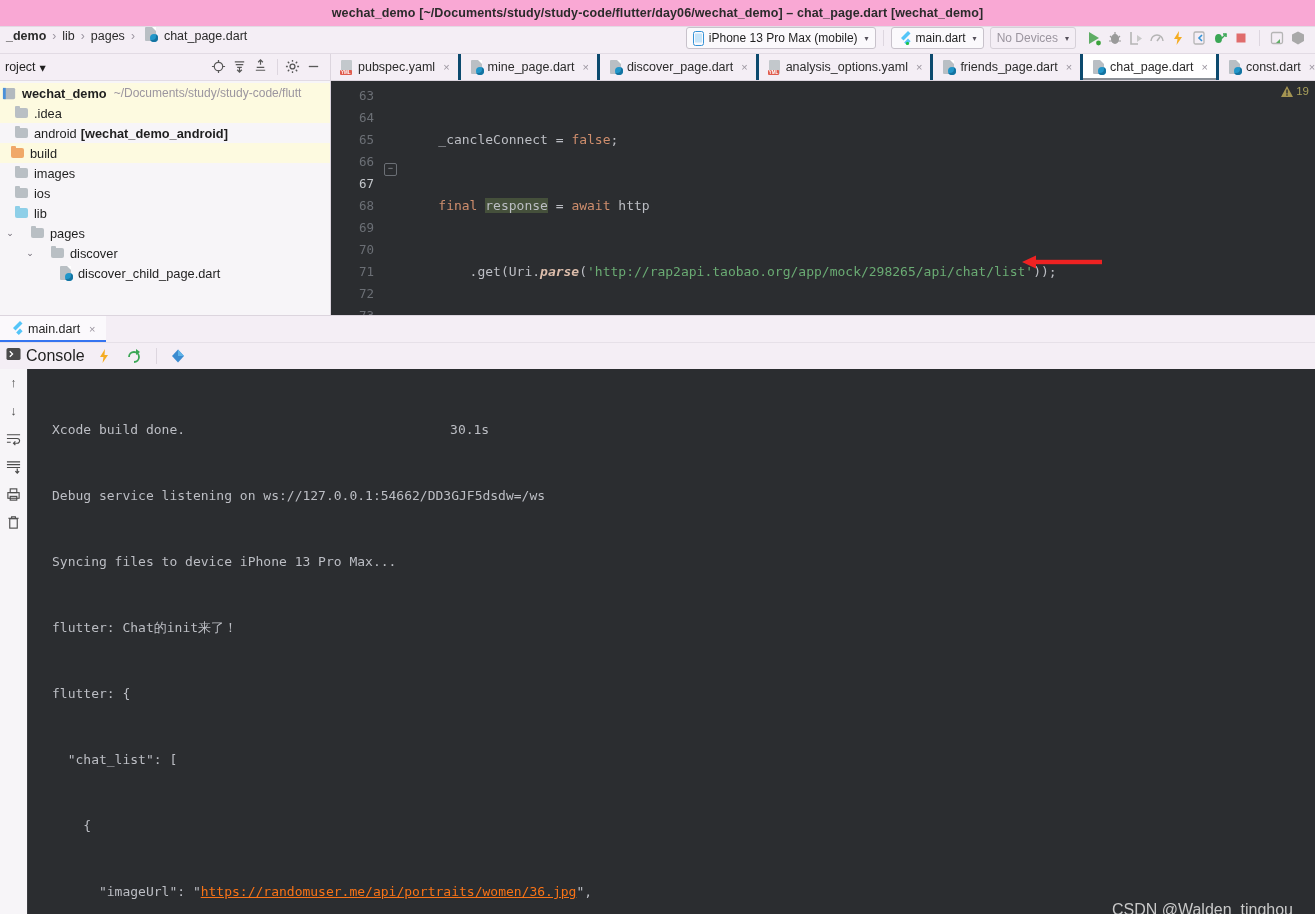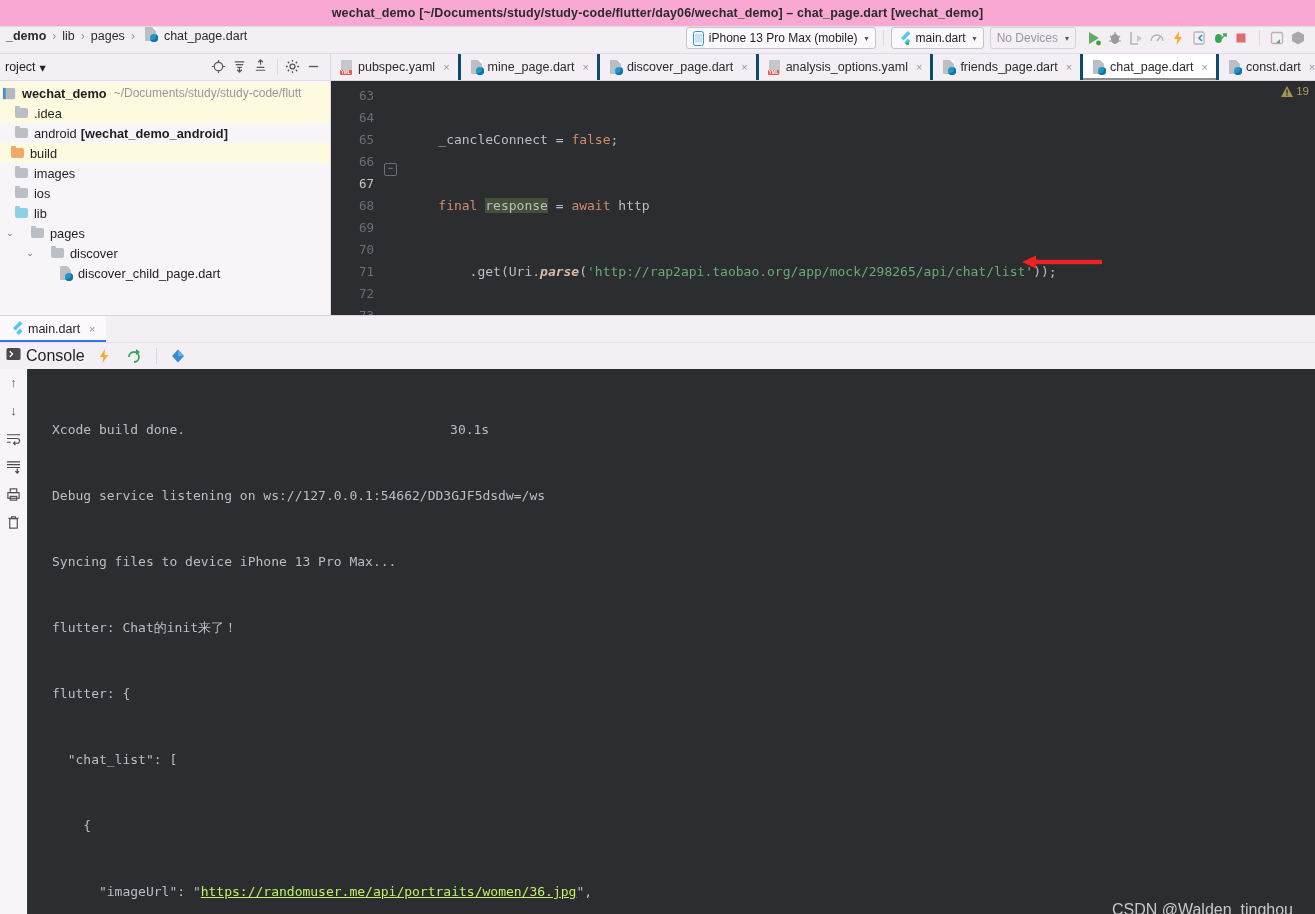--- a/index.html
+++ b/index.html
@@ -100,21 +100,21 @@
   .runtoolbar{height:26px;background:#f4eef5;border-top:1px solid #e6e0e8;display:flex;align-items:center;padding:0 6px;gap:9px;}
   .runtoolbar .ctab{display:flex;align-items:center;gap:5px;font-size:16px;}
 
   .console-wrap{position:relative;height:562px;background:#2b2d30;display:flex;}
   .sidebuttons{width:27px;background:#f7f5f8;border-right:1px solid #3a3c40;
     display:flex;flex-direction:column;align-items:center;padding-top:6px;gap:12px;}
   .sidebuttons .sb{width:16px;height:16px;color:#4b4b4b;font-size:13px;line-height:16px;text-align:center;position:relative;}
   .console{flex:1;overflow:hidden;font-family:"DejaVu Sans Mono",monospace;font-size:13px;
     line-height:22px;color:#bcbec4;padding:6px 0 0 24px;white-space:pre;}
   .console .ln{height:22px;}
-  .lnk{color:#bef264;text-decoration:underline;}
+  .lnk{color:#f97316;text-decoration:underline;}
   .dur{color:#bcbec4;}
   .watermark{position:absolute;right:22px;bottom:12px;color:#c9c9c9;font-size:16px;
     font-family:"Liberation Sans",sans-serif;}
 </style>
 </head>
 <body>
 
 <div class="root">
 
   <div class="titlebar">

